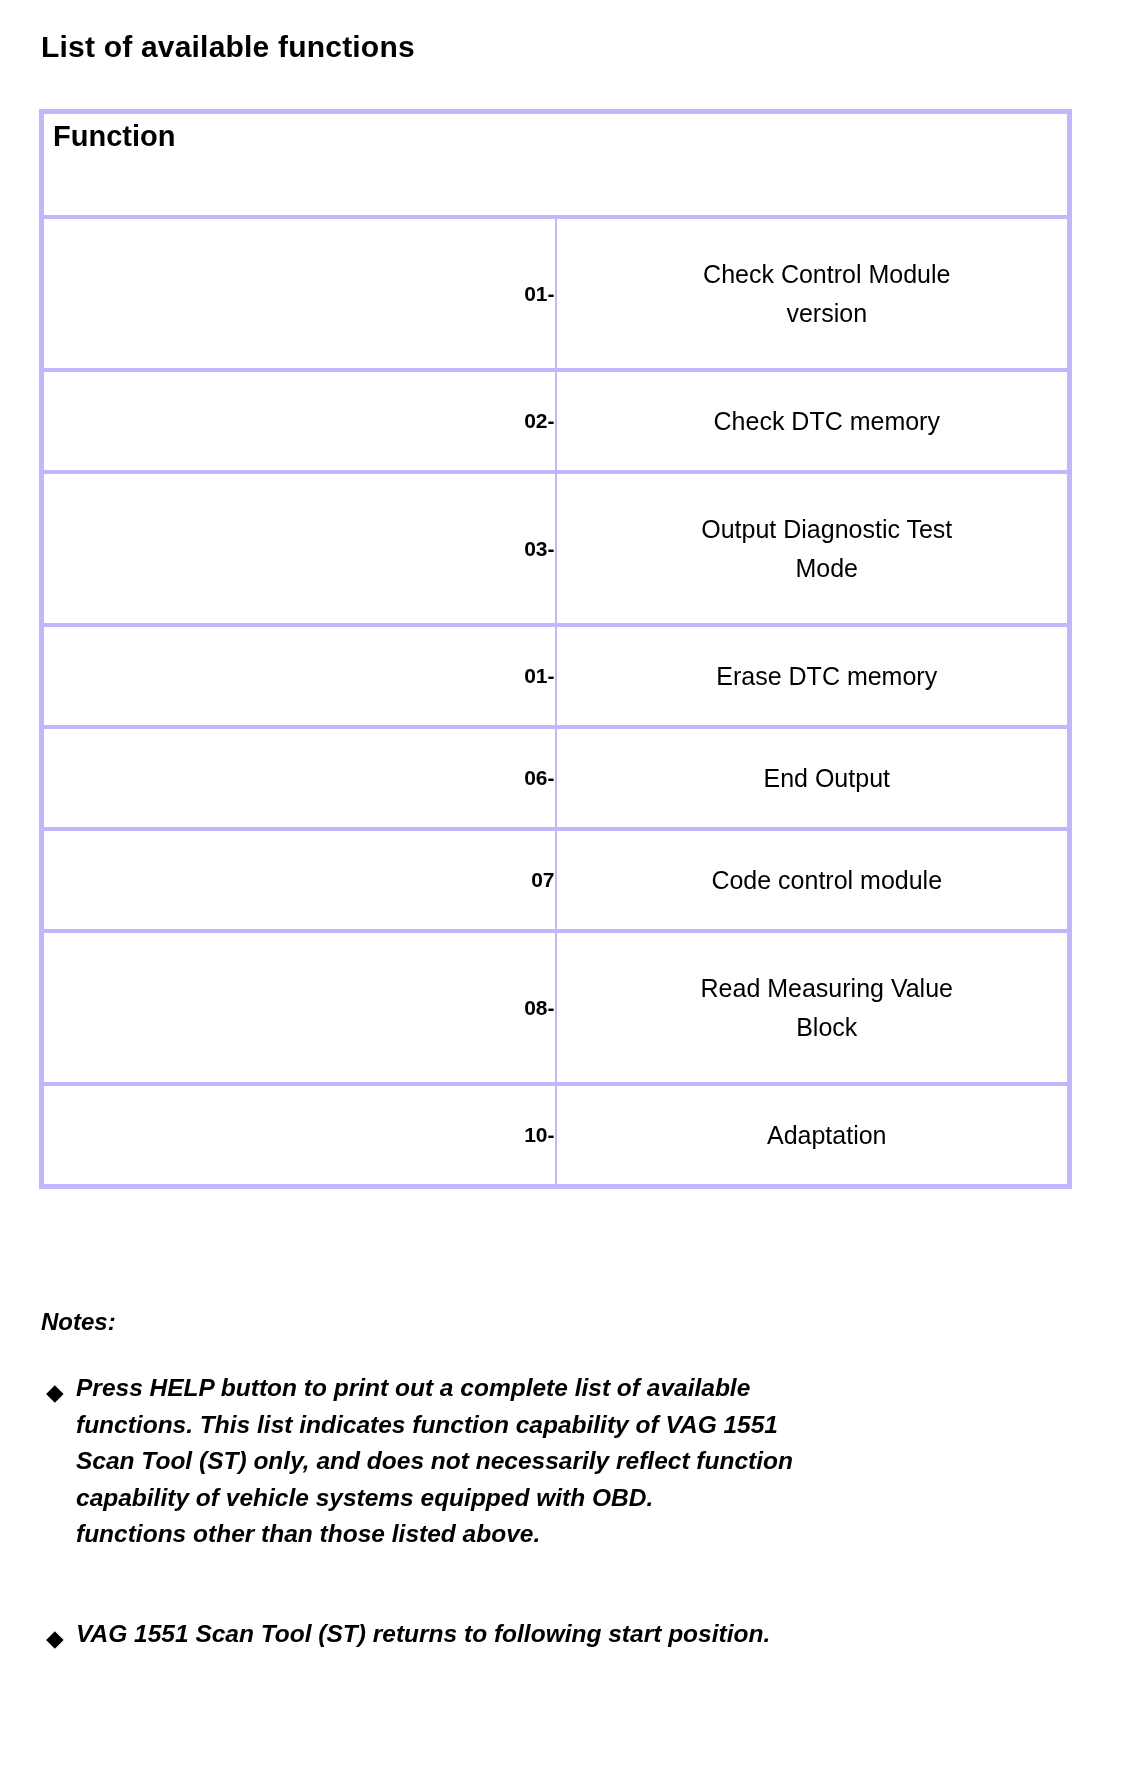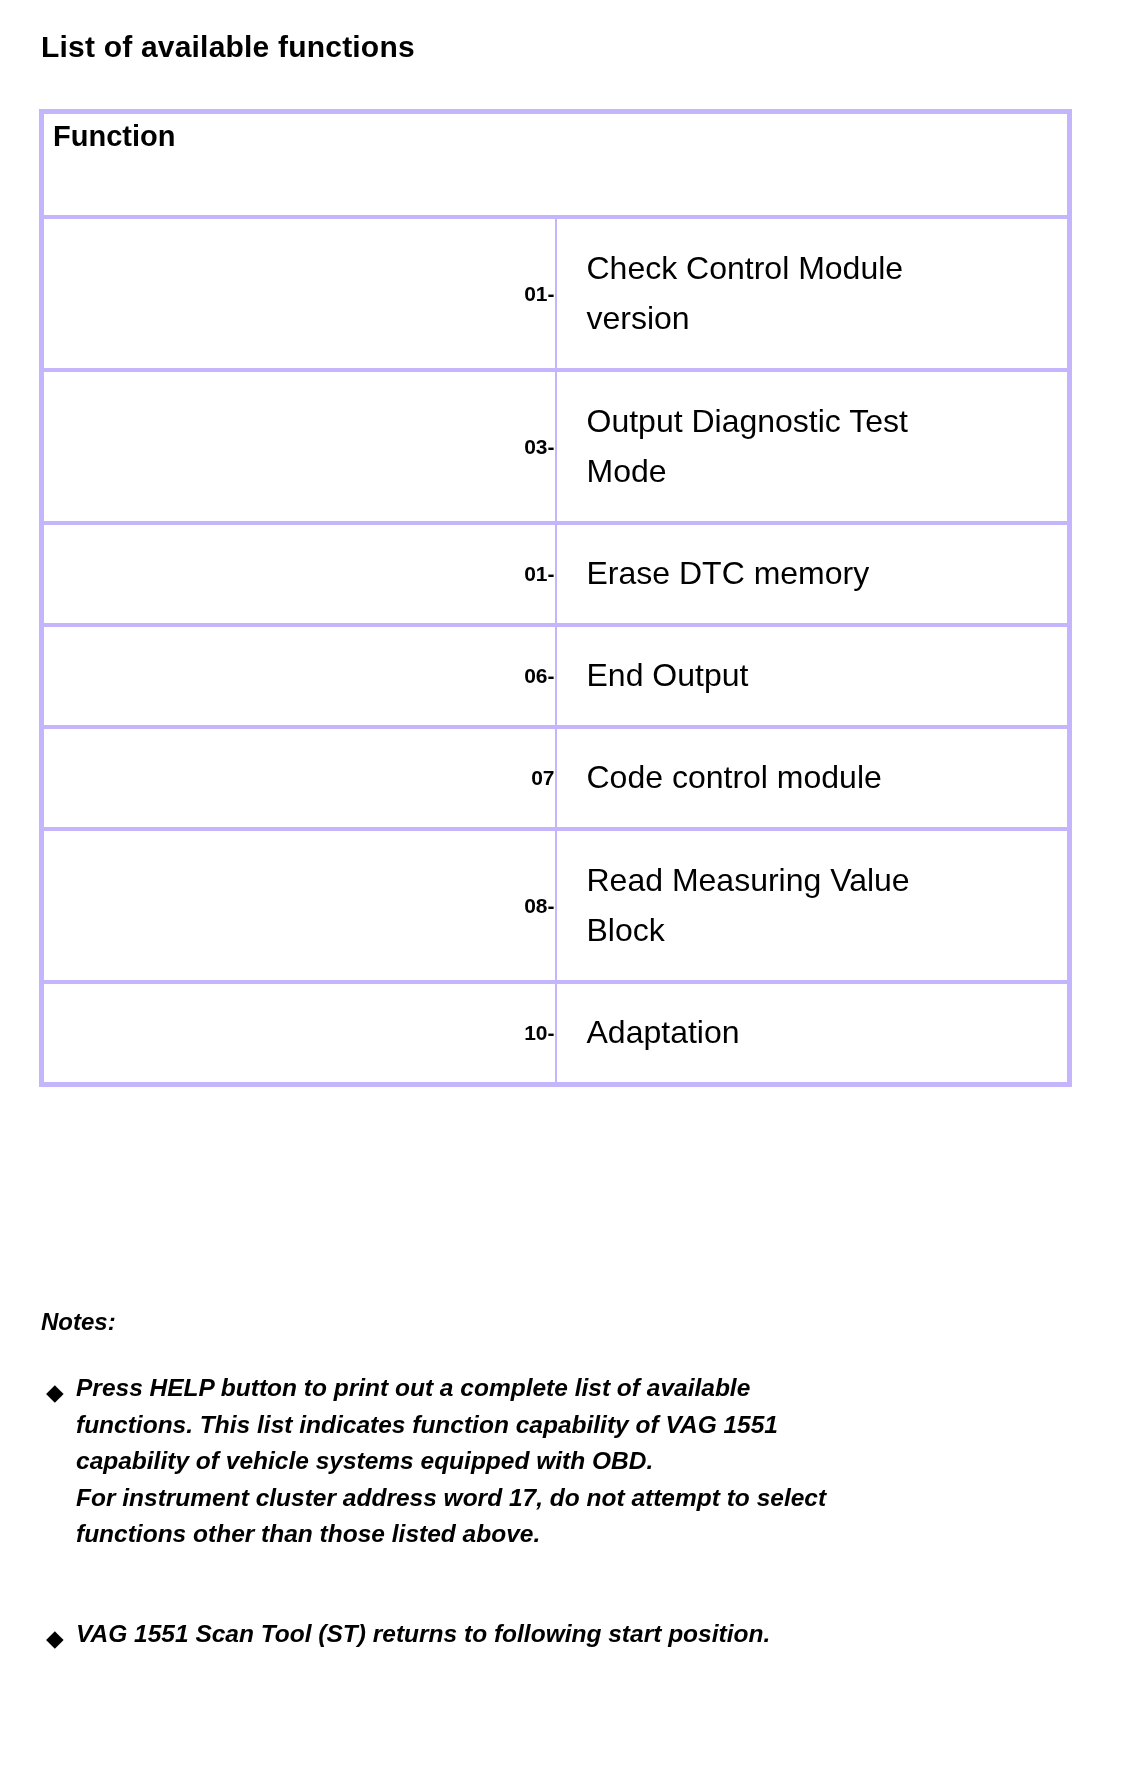--- a/index.html
+++ b/index.html
@@ -80,22 +80,22 @@
     padding-top: 6px !important;
   }
 
   .code-cell {
     width: 518px;
     text-align: right;
     font-size: 21px;
     font-weight: bold;
   }
   .desc-cell {
-    text-align: left;
-    font-size: 32px;
+    text-align: center;
+    font-size: 25px;
     padding-left: 30px !important;
     line-height: 1.55;
   }
   .row-1line td { height: 98px; }
   .row-2line td { height: 149px; }
 
   
   .notes-heading {
     position: absolute;
     left: 41px;
@@ -173,20 +173,26 @@
       </tr>
 
       <tr class="row-2line">
         <td class="code-cell">01-</td>
         <td class="desc-cell">
           <span class="desc-line">Check Control Module</span><br>
           <span class="desc-line">version</span>
         </td>
       </tr>
 
+      <tr class="row-1line">
+        <td class="code-cell">02-</td>
+        <td class="desc-cell">
+          <span class="desc-line">Check DTC memory</span>
+        </td>
+      </tr>
 
       <tr class="row-2line">
         <td class="code-cell">03-</td>
         <td class="desc-cell">
           <span class="desc-line">Output Diagnostic Test</span><br>
           <span class="desc-line">Mode</span>
         </td>
       </tr>
 
       <tr class="row-1line">
@@ -227,22 +233,22 @@
     </tbody>
   </table>
 
   <div class="notes-heading">Notes:</div>
 
   <div class="note note-1">
     <span class="note-bullet">◆</span>
     <span class="note-body">
       <span class="note-line">Press HELP button to print out a complete list of available</span>
       <span class="note-line">functions. This list indicates function capability of VAG 1551</span>
+      <span class="note-line">Scan Tool (ST) only, and does not necessarily reflect function</span>
       <span class="note-line">capability of vehicle systems equipped with OBD.</span>
-      <span class="note-line">For instrument cluster address word 17, do not attempt to select</span>
       <span class="note-line">functions other than those listed above.</span>
     </span>
   </div>
 
   <div class="note note-2">
     <span class="note-bullet">◆</span>
     <span class="note-body">
       <span class="note-line">VAG 1551 Scan Tool (ST) returns to following start position.</span>
     </span>
   </div>

